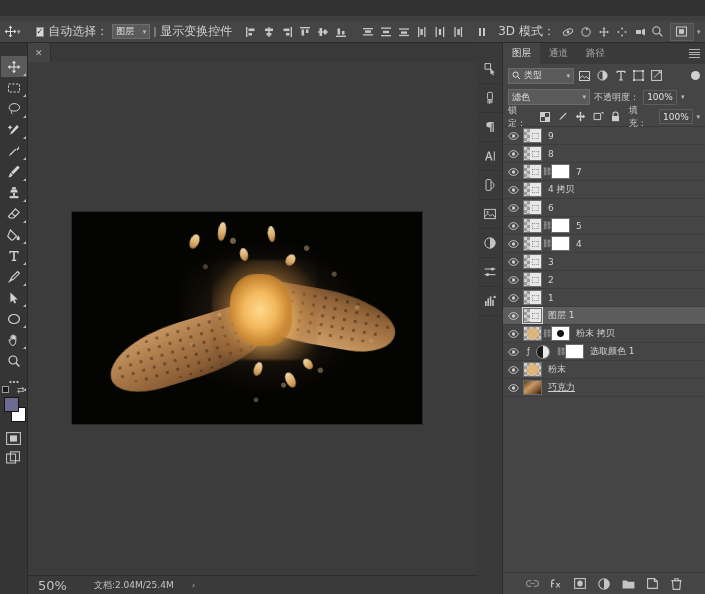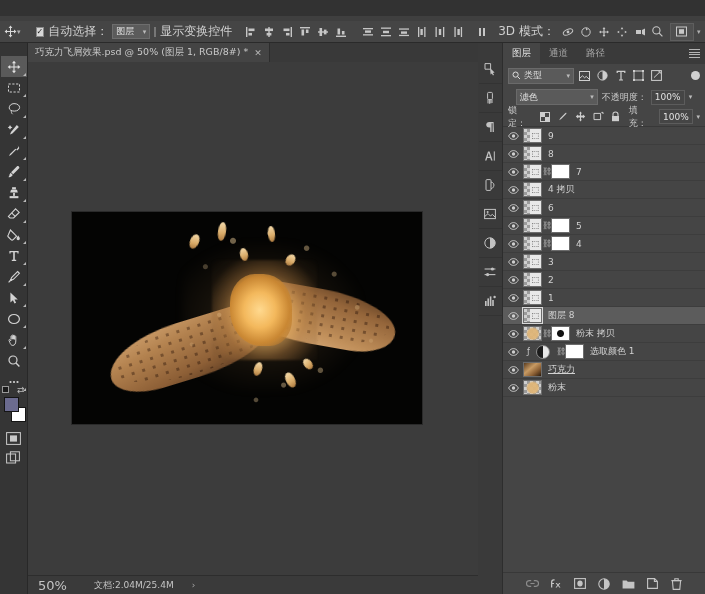--- a/index.html
+++ b/index.html
@@ -239,21 +239,20 @@
   }
   .f-ic {
     width: 15px; height: 15px; display:flex; align-items:center; justify-content:center;
     color: #cfcfcf; font-size: 9px;
   }
   .f-toggle { margin-left: auto; width: 9px; height: 9px; border-radius: 50%; background: #d0d0d0; }
 
   .bmrow {
     height: 20px; display: flex; align-items: center; padding: 0 5px; gap: 4px;
     background: #454545;
-    justify-content: center;
   }
   .bm-sel {
     width: 82px; height: 16px; background: #5a5a5a; border: 1px solid #6a6a6a;
     display:flex; align-items:center; justify-content: space-between; padding: 0 3px;
     color: #e0e0e0; font-size: 9px;
   }
   .bm-label { color: #cbcbcb; font-size: 9px; }
   .bm-num {
     width: 34px; height: 15px; background: #454545; border: 1px solid #5c5c5c;
     color: #e0e0e0; font-size: 9px; display:flex; align-items:center; justify-content:center;
@@ -504,21 +503,20 @@
             <rect x="0.5" y="1" width="10" height="9" fill="none" stroke="#c8c8c8" stroke-width="1"></rect>
             <rect x="3" y="3.2" width="5" height="4.6" fill="#c8c8c8"></rect>
           </svg>
         </div>
       <div class="ob-caret" style="margin-left:3px">▾</div>
     </div>
   </div>
 
   <div class="tabstrip">
     <div class="doctab">
-      <span class="doctab-label">巧克力飞屑效果.psd @ 50% (图层 1, RGB/8#) *</span>
       <span class="doctab-close">✕</span>
     </div>
   </div>
 
   <div class="toolbar">
     <div class="tool active">
       <svg width="14" height="14" viewBox="0 0 13 13">
           <path d="M6.5 0.6 L8.4 3 H7 V6 H10 V4.6 L12.4 6.5 L10 8.4 V7 H7 V10 H8.4 L6.5 12.4 L4.6 10 H6 V7 H3 V8.4 L0.6 6.5 L3 4.6 V6 H6 V3 H4.6 Z" fill="#e2e2e2"></path>
         </svg>
       <span class="tri"></span>
@@ -972,21 +970,21 @@
         <div class="lrow selected">
           <div class="eye">
             <svg width="11" height="8" viewBox="0 0 11 8">
               <path d="M0.6 4 C2.2 1.2 3.8 0.6 5.5 0.6 C7.2 0.6 8.8 1.2 10.4 4 C8.8 6.8 7.2 7.4 5.5 7.4 C3.8 7.4 2.2 6.8 0.6 4 Z" fill="none" stroke="#cfcfcf" stroke-width="0.9"></path>
               <circle cx="5.5" cy="4" r="1.7" fill="#cfcfcf"></circle>
             </svg>
           </div>
           <div class="thumb sel-outline">
             <span class="glyph">⬚</span>
           </div>
-          <div class="lname">图层 8</div>
+          <div class="lname">图层 1</div>
         </div>
         <div class="lrow">
           <div class="eye">
             <svg width="11" height="8" viewBox="0 0 11 8">
               <path d="M0.6 4 C2.2 1.2 3.8 0.6 5.5 0.6 C7.2 0.6 8.8 1.2 10.4 4 C8.8 6.8 7.2 7.4 5.5 7.4 C3.8 7.4 2.2 6.8 0.6 4 Z" fill="none" stroke="#cfcfcf" stroke-width="0.9"></path>
               <circle cx="5.5" cy="4" r="1.7" fill="#cfcfcf"></circle>
             </svg>
           </div>
           <div class="thumb powder"></div>
           <div class="linkico">⛓</div>
@@ -1007,32 +1005,32 @@
           <div class="maskthumb"></div>
           <div class="lname">选取颜色 1</div>
         </div>
         <div class="lrow">
           <div class="eye">
             <svg width="11" height="8" viewBox="0 0 11 8">
               <path d="M0.6 4 C2.2 1.2 3.8 0.6 5.5 0.6 C7.2 0.6 8.8 1.2 10.4 4 C8.8 6.8 7.2 7.4 5.5 7.4 C3.8 7.4 2.2 6.8 0.6 4 Z" fill="none" stroke="#cfcfcf" stroke-width="0.9"></path>
               <circle cx="5.5" cy="4" r="1.7" fill="#cfcfcf"></circle>
             </svg>
           </div>
+          <div class="thumb powder"></div>
+          <div class="lname">粉末</div>
+        </div>
+        <div class="lrow">
+          <div class="eye">
+            <svg width="11" height="8" viewBox="0 0 11 8">
+              <path d="M0.6 4 C2.2 1.2 3.8 0.6 5.5 0.6 C7.2 0.6 8.8 1.2 10.4 4 C8.8 6.8 7.2 7.4 5.5 7.4 C3.8 7.4 2.2 6.8 0.6 4 Z" fill="none" stroke="#cfcfcf" stroke-width="0.9"></path>
+              <circle cx="5.5" cy="4" r="1.7" fill="#cfcfcf"></circle>
+            </svg>
+          </div>
           <div class="thumb choco"></div>
           <div class="lname underline">巧克力</div>
-        </div>
-        <div class="lrow">
-          <div class="eye">
-            <svg width="11" height="8" viewBox="0 0 11 8">
-              <path d="M0.6 4 C2.2 1.2 3.8 0.6 5.5 0.6 C7.2 0.6 8.8 1.2 10.4 4 C8.8 6.8 7.2 7.4 5.5 7.4 C3.8 7.4 2.2 6.8 0.6 4 Z" fill="none" stroke="#cfcfcf" stroke-width="0.9"></path>
-              <circle cx="5.5" cy="4" r="1.7" fill="#cfcfcf"></circle>
-            </svg>
-          </div>
-          <div class="thumb powder"></div>
-          <div class="lname">粉末</div>
         </div>
       </div>
 
     <div class="panel-footer">
       <div class="pf-ic dim">
         <svg width="13" height="9" viewBox="0 0 13 9">
             <path d="M5.2 1.6 H3.4 A2.9 2.9 0 0 0 3.4 7.4 H5.2 M7.8 1.6 H9.6 A2.9 2.9 0 0 1 9.6 7.4 H7.8" fill="none" stroke="#8c8c8c" stroke-width="1.1"></path>
             <line x1="4.4" y1="4.5" x2="8.6" y2="4.5" stroke="#8c8c8c" stroke-width="1.1"></line>
           </svg>
       </div>

